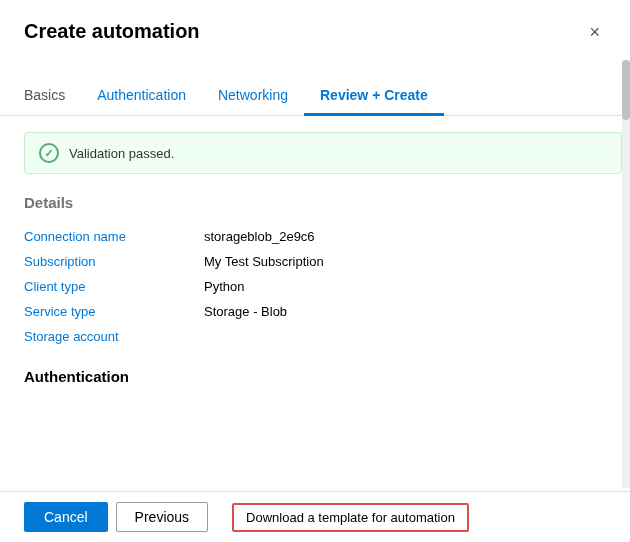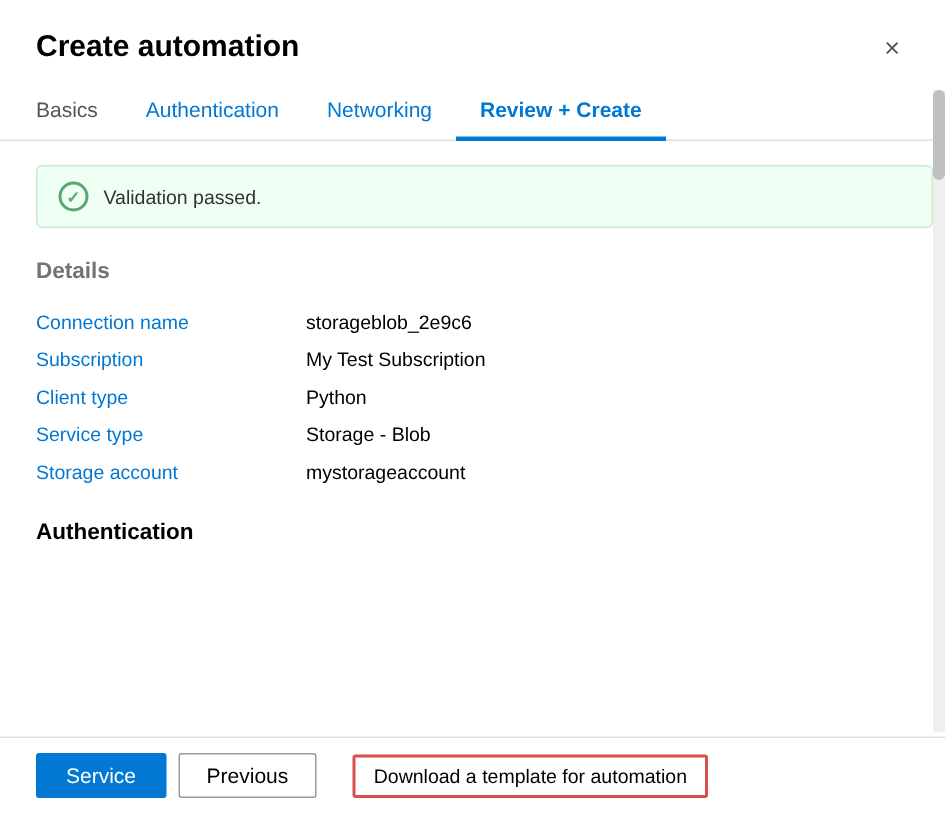--- a/index.html
+++ b/index.html
@@ -50,20 +50,21 @@
       gap: 0;
     }
     .tab {
       padding: 8px 16px 10px 16px;
       font-size: 14px;
       cursor: pointer;
       color: #555;
       border-bottom: 3px solid transparent;
       margin-bottom: -1px;
       white-space: nowrap;
+      margin-top: 22px;
     }
     .tab:first-child { padding-left: 0; }
     .tab.active {
       color: #0078d4;
       border-bottom: 3px solid #0078d4;
       font-weight: 600;
     }
     .tab.link-style {
       color: #0078d4;
     }
@@ -214,30 +215,29 @@
       <span class="detail-label">Subscription</span>
       <span class="detail-value">My Test Subscription</span>
 
       <span class="detail-label">Client type</span>
       <span class="detail-value">Python</span>
 
       <span class="detail-label">Service type</span>
       <span class="detail-value">Storage - Blob</span>
 
       <span class="detail-label">Storage account</span>
-      <span class="detail-value">mystorageaccount</span>
     </div>
 
     <div class="auth-section-title">Authentication</div>
 
   </div>
 
   <div class="scrollbar-indicator">
     <div class="scrollbar-thumb"></div>
   </div>
 
   <div class="dialog-footer">
-    <button class="btn-create">Service</button>
+    <button class="btn-create">Cancel</button>
     <button class="btn-secondary">Previous</button>
     <button class="btn-template">Download a template for automation</button>
   </div>
 
 </div>
 
 </body></html>

